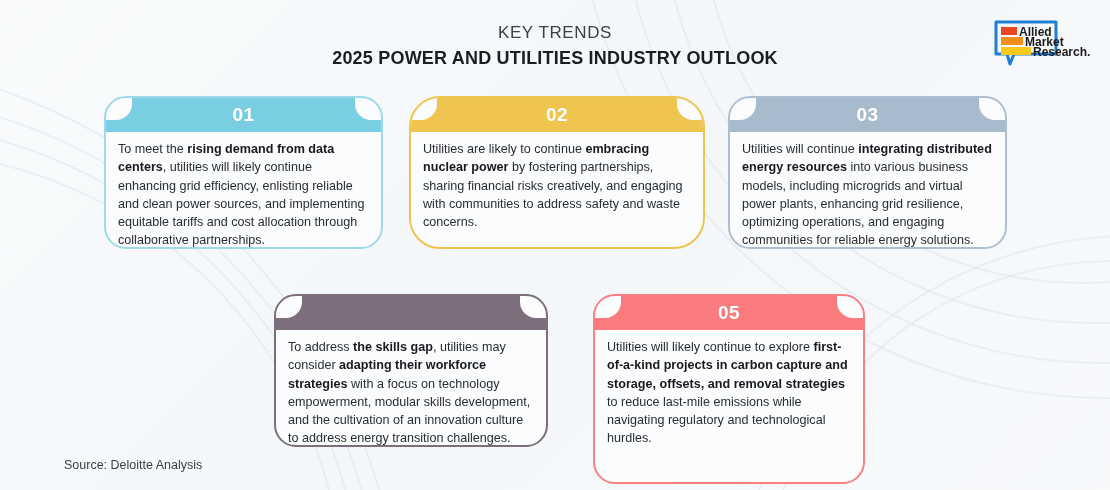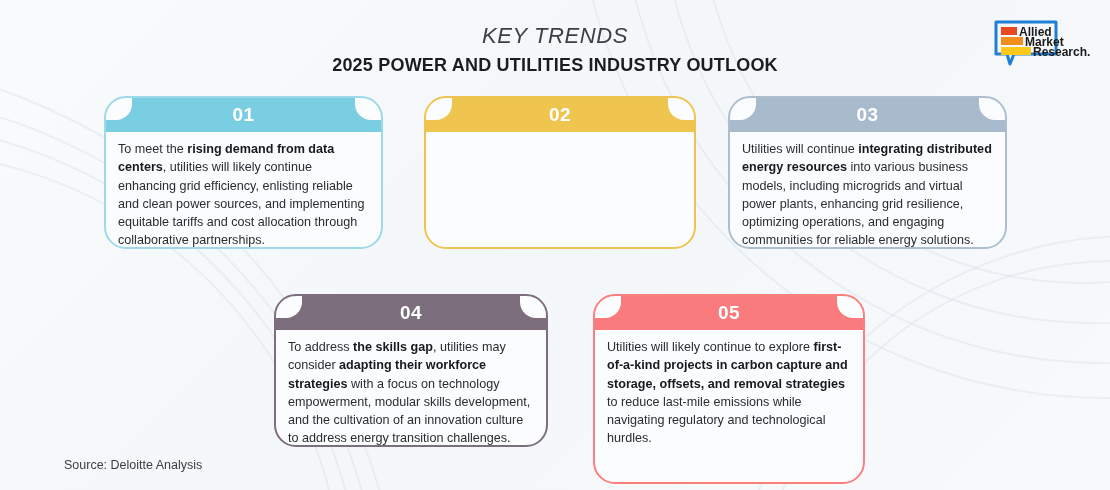--- a/index.html
+++ b/index.html
@@ -44,26 +44,25 @@
   
   .header {
     position: absolute;
     left: 0;
     top: 22px;
     width: 1110px;
     text-align: center;
     z-index: 5;
   }
   .kicker {
-    font-size: 22px;
+    font-size: 17px;
     letter-spacing: 0.6px;
     color: #3c4044;
     font-weight: 400;
     line-height: 1.25;
-    font-style: italic;
   }
   .title {
     margin-top: 4px;
     font-size: 18px;
     font-weight: bold;
     letter-spacing: 0.2px;
     color: #1b1d20;
     line-height: 1.25;
   }
 
@@ -135,21 +134,21 @@
     font-size: 12.6px;
     line-height: 1.45;
     color: #2a2d30;
     text-align: left;
     width: 100%;
   }
   .card-text b { font-weight: bold; color: #17191c; }
 
   
   #card-1 { left: 104px; top: 96px; width: 279px; height: 153px; }
-  #card-2 { left: 424px; top: 96px; width: 272px; height: 153px; }
+  #card-2 { left: 409px; top: 96px; width: 296px; height: 153px; border-radius: 31px; }
   #card-3 { left: 728px; top: 96px; width: 279px; height: 153px; }
   #card-4 { left: 274px; top: 294px; width: 274px; height: 153px; }
   #card-5 { left: 593px; top: 294px; width: 272px; height: 190px; }
 
   
   .source {
     position: absolute;
     left: 64px;
     top: 458px;
     font-size: 12.5px;
@@ -201,39 +200,41 @@
       <div class="card-text"><span>To meet the </span><b>rising demand from data centers</b><span>, utilities will likely continue enhancing grid efficiency, enlisting reliable and clean power sources, and implementing equitable tariffs and cost allocation through collaborative partnerships.</span></div>
     </div>
   </div>
 
   <div class="card" id="card-2" style="border-color: rgb(238, 196, 81);">
     <div class="card-band" style="background: rgb(239, 196, 79);">
       <div class="notch notch-l"></div>
       <div class="notch notch-r"></div>
     </div>
     <div class="card-num">02</div>
+    <div class="card-body">
+      <div class="card-text"><span>Utilities are likely to continue </span><b>embracing nuclear power</b><span> by fostering partnerships, sharing financial risks creatively, and engaging with communities to address safety and waste concerns.</span></div>
+    </div>
   </div>
 
   <div class="card" id="card-3" style="border-color: rgb(173, 191, 207);">
     <div class="card-band" style="background: rgb(168, 187, 205);">
       <div class="notch notch-l"></div>
       <div class="notch notch-r"></div>
     </div>
     <div class="card-num">03</div>
     <div class="card-body">
       <div class="card-text"><span>Utilities will continue </span><b>integrating distributed energy resources</b><span> into various business models, including microgrids and virtual power plants, enhancing grid resilience, optimizing operations, and engaging communities for reliable energy solutions.</span></div>
     </div>
   </div>
 
   <div class="card" id="card-4" style="border-color: rgb(124, 110, 124);">
     <div class="card-band" style="background: rgb(124, 110, 124);">
       <div class="notch notch-l"></div>
       <div class="notch notch-r"></div>
     </div>
-    <div class="card-num">04</div>
     <div class="card-body">
       <div class="card-text"><span>To address </span><b>the skills gap</b><span>, utilities may consider </span><b>adapting their workforce strategies</b><span> with a focus on technology empowerment, modular skills development, and the cultivation of an innovation culture to address energy transition challenges.</span></div>
     </div>
   </div>
 
   <div class="card" id="card-5" style="border-color: rgb(249, 128, 127);">
     <div class="card-band" style="background: rgb(250, 123, 126);">
       <div class="notch notch-l"></div>
       <div class="notch notch-r"></div>
     </div>

